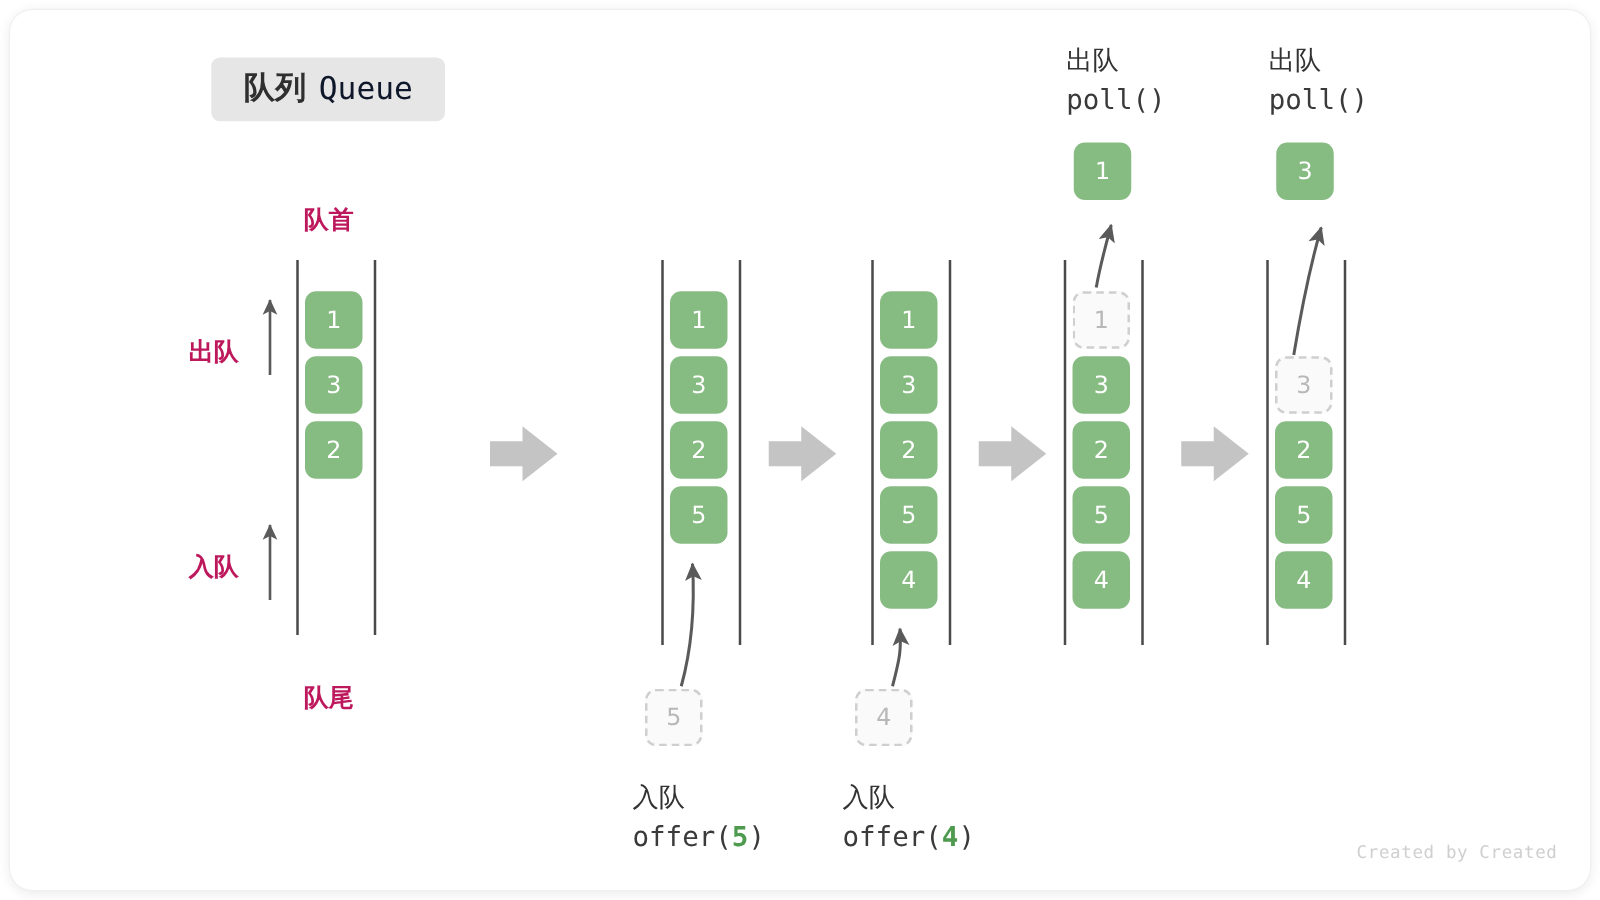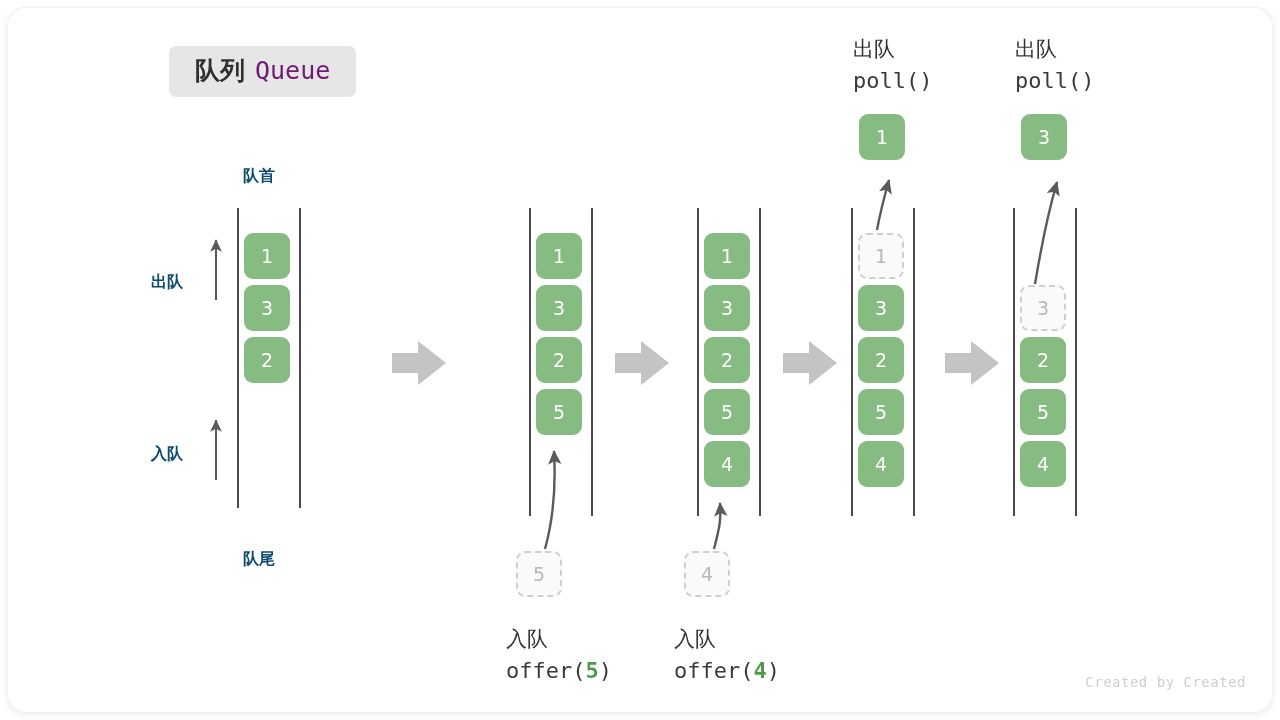--- a/index.html
+++ b/index.html
@@ -45,31 +45,31 @@
   #title-badge .cn {
     font-family: "Liberation Sans", sans-serif;
     font-weight: bold;
     font-size: 25px;
     color: #2f2f2f;
     vertical-align: middle;
   }
   #title-badge .en {
     font-family: "DejaVu Sans Mono", monospace;
     font-size: 25px;
-    color: #701a75;
+    color: #0f172a;
     vertical-align: middle;
     margin-left: 10px;
   }
 
   
   .cn-bold {
-    font-family: Liberation Serif, serif;
+    font-family: Liberation Mono, monospace;
     font-weight: bold;
-    font-size: 16px;
-    color: #0c4a6e;
+    font-size: 20px;
+    color: #be185d;
     white-space: nowrap;
     line-height: 1;
   }
   .op-label {
     font-family: "DejaVu Sans Mono", monospace;
     font-size: 22px;
     color: #3a3a3a;
     white-space: nowrap;
     line-height: 1.45;
   }

